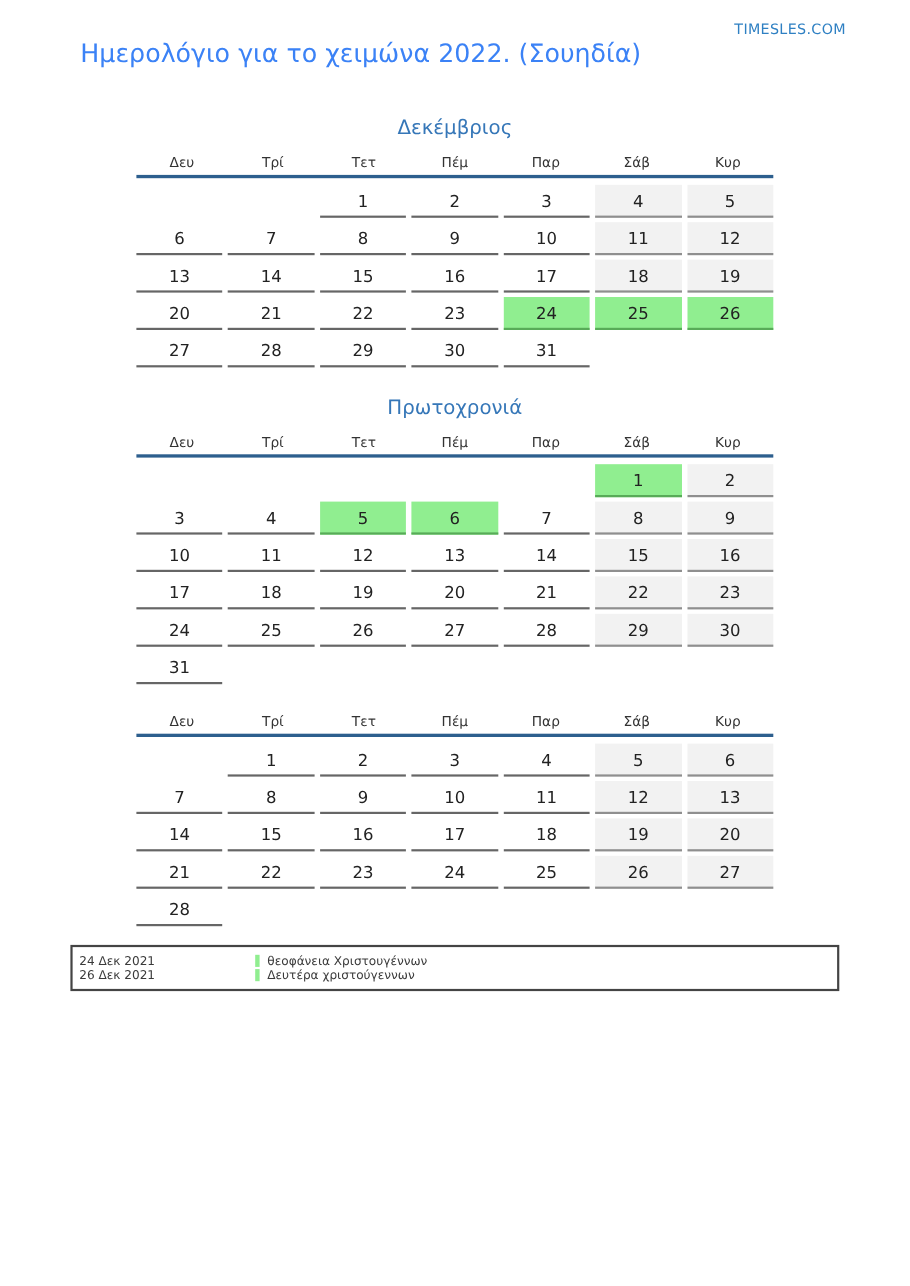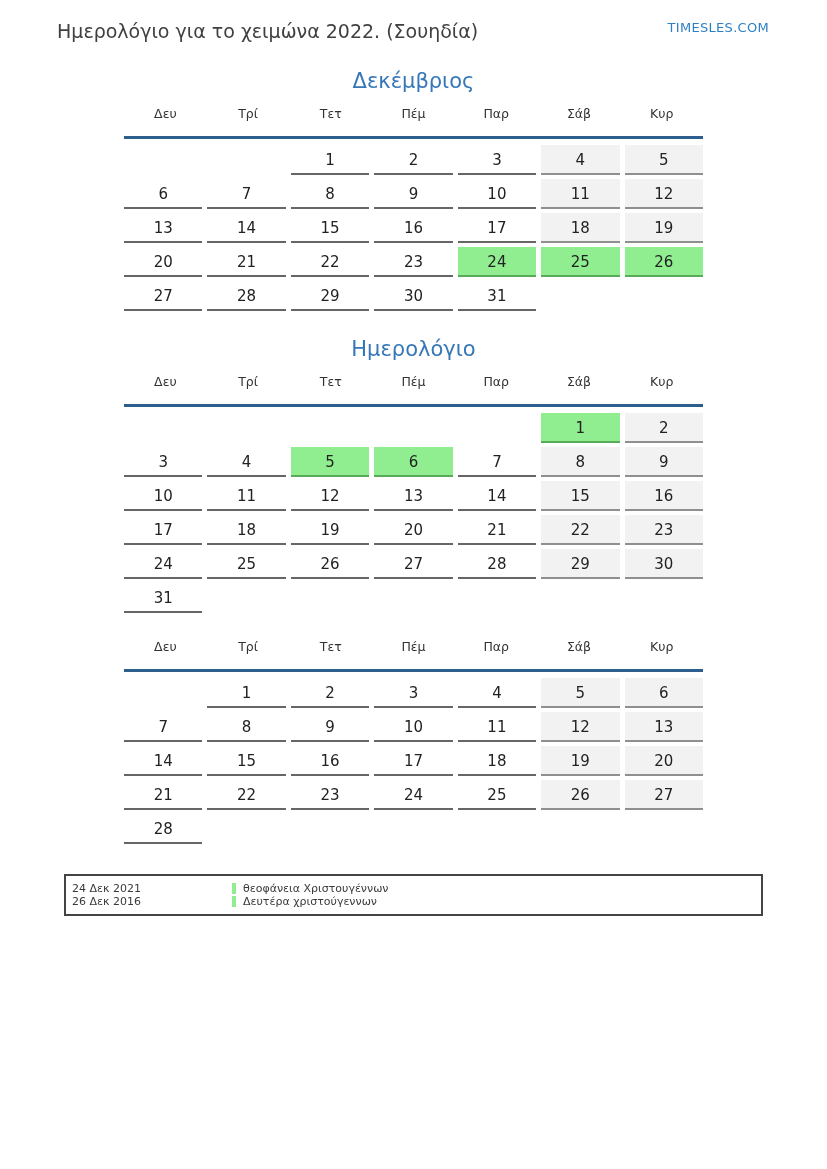--- a/index.html
+++ b/index.html
@@ -12,40 +12,40 @@
     --logo-blue:#2f80c3;
   }
   *{box-sizing:border-box;}
   html,body{margin:0;padding:0;background:#fff;}
   body{font-family:"DejaVu Sans","Liberation Sans",sans-serif;color:#3a3a3a;}
   .page{width:827px;height:1169px;background:#fff;overflow:hidden;position:relative;}
 
   
   .header{display:flex;justify-content:space-between;align-items:flex-start;
           padding:20px 58px 0 57px;}
-  .page-title{font-size:19px;font-weight:normal;color:#404040;margin:0;line-height:1.2;}
+  .page-title{font-size:23px;font-weight:normal;color:#3b82f6;margin:16px;line-height:1.2;}
   .logo{font-size:13px;color:var(--logo-blue);text-decoration:none;margin-top:0;
         letter-spacing:0.3px;cursor:pointer;}
 
   
   .month{width:579px;margin:26px auto 0;}
-  .month-title{font-size:21px;font-weight:normal;color:var(--accent);
+  .month-title{font-size:18px;font-weight:normal;color:var(--accent);
                text-align:center;margin:0 0 13px 0;}
-  .weekday-row{display:flex;border-bottom:3px solid var(--rule);padding-bottom:15px;}
+  .weekday-row{display:flex;border-bottom:3px solid var(--rule);padding-bottom:4px;}
   .wd{flex:1;text-align:center;font-size:12.5px;color:#333;}
   .grid{padding-top:6px;}
   .week{display:flex;gap:5px;margin-bottom:4px;}
   .cell{flex:1;height:30px;line-height:30px;text-align:center;font-size:15px;
         color:#222;border-bottom:2px solid #666;background:#fff;}
   .cell.weekend{background:var(--weekend);border-bottom-color:#8f8f8f;}
   .cell.holiday{background:var(--green);border-bottom-color:var(--green-border);}
   .cell.empty{background:transparent;border-bottom:none;}
 
   
-  .legend{width:699px;margin:30px auto 0;border:2px solid #444;
+  .legend{width:699px;margin:17px auto 0;border:2px solid #444;
           padding:6px 0;display:flex;align-items:center;}
   .lg-group-1{width:350px;padding-left:6px;flex:none;}
   .lg-group-2{flex:1;padding-left:66px;}
   .lg-row{display:flex;align-items:center;height:13px;font-size:11px;color:#3a3a3a;}
   .lg-group-1 .lg-date{width:160px;flex:none;}
   .lg-group-2 .lg-date{width:112px;flex:none;}
   .lg-bar{width:4px;height:11px;background:var(--green);margin-right:7px;flex:none;}
   .lg-label{white-space:nowrap;}
 </style>
 </head>
@@ -111,21 +111,21 @@
             <div class="cell">28</div>
             <div class="cell">29</div>
             <div class="cell">30</div>
             <div class="cell">31</div>
             <div class="cell empty"></div>
             <div class="cell empty"></div>
           </div>
         </div>
       </section>
       <section class="month">
-        <h2 class="month-title">Ημερολόγιο</h2>
+        <h2 class="month-title">Πρωτοχρονιά</h2>
         <div class="weekday-row">
           <span class="wd">Δευ</span>
           <span class="wd">Τρί</span>
           <span class="wd">Τετ</span>
           <span class="wd">Πέμ</span>
           <span class="wd">Παρ</span>
           <span class="wd">Σάβ</span>
           <span class="wd">Κυρ</span>
         </div>
         <div class="grid">
@@ -246,19 +246,19 @@
     </div>
 
   <div class="legend" id="legend">
       <div class="lg-group lg-group-1">
         <div class="lg-row">
           <span class="lg-date">24 Δεκ 2021</span>
           <span class="lg-bar"></span>
           <span class="lg-label">θεοφάνεια Χριστουγέννων</span>
         </div>
         <div class="lg-row">
-          <span class="lg-date">26 Δεκ 2016</span>
+          <span class="lg-date">26 Δεκ 2021</span>
           <span class="lg-bar"></span>
           <span class="lg-label">Δευτέρα χριστούγεννων</span>
         </div>
       </div>
     </div>
 </div>
 
 </body></html>

